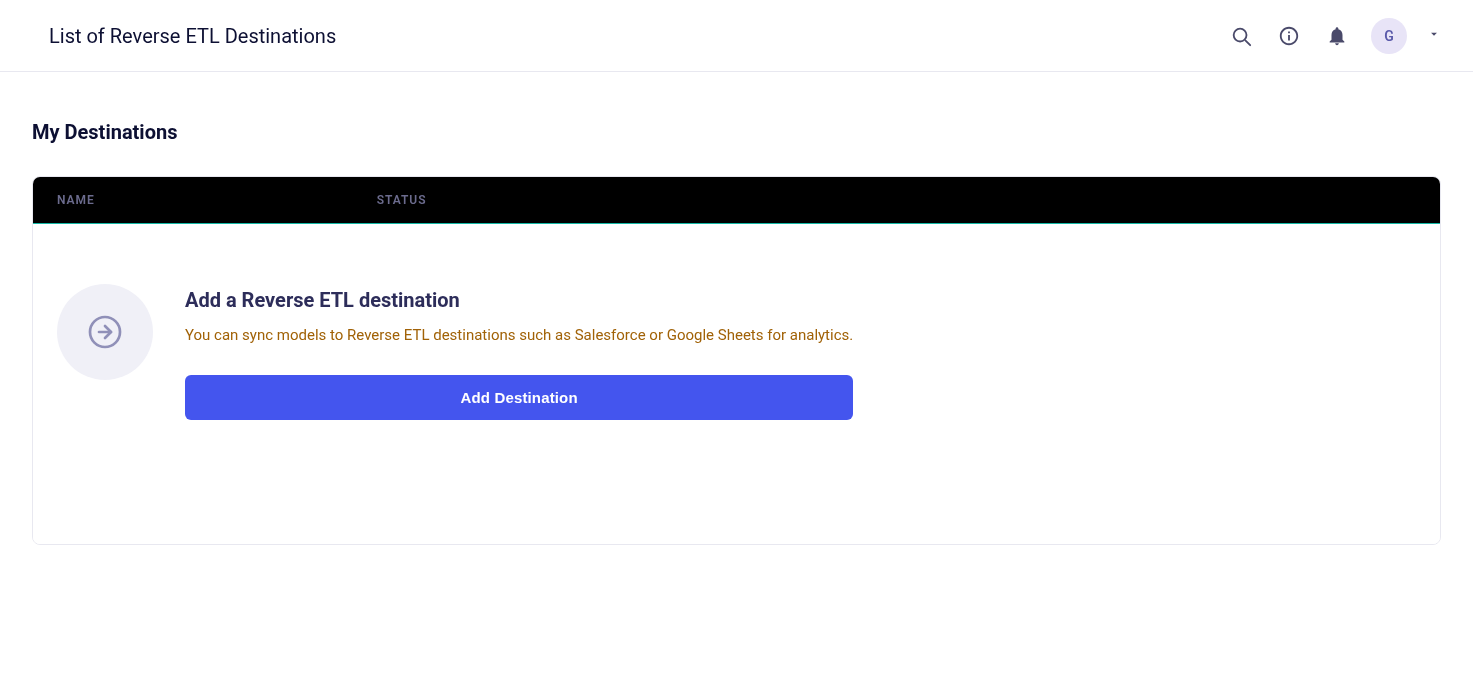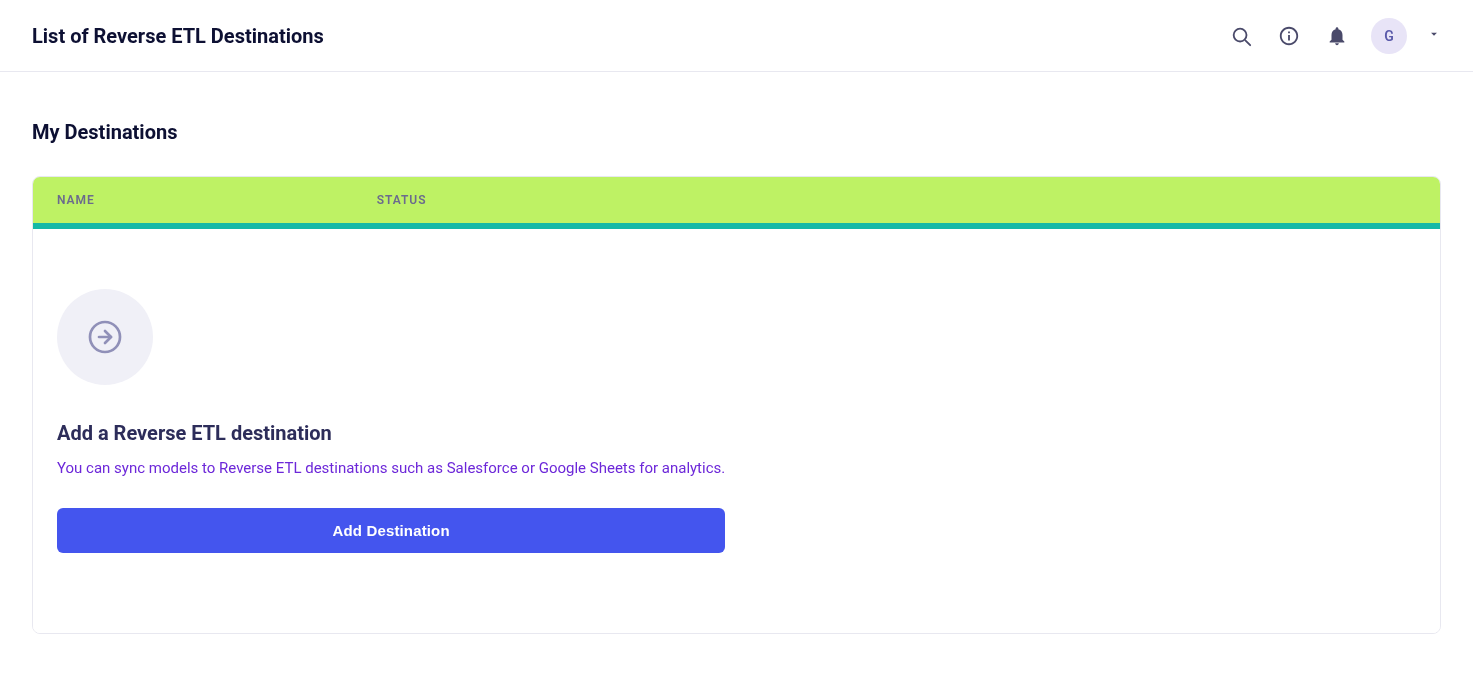--- a/index.html
+++ b/index.html
@@ -22,22 +22,23 @@
       align-items: center;
       justify-content: space-between;
       padding: 0 32px;
       height: 72px;
       border-bottom: 1px solid #e8e8f0;
       background: #fff;
     }
 
     .header-title {
       font-size: 20px;
-      font-weight: 700;
+      font-weight: 400;
       color: #0d1033;
+      margin-left: 17px;
     }
 
     .header-actions {
       display: flex;
       align-items: center;
       gap: 20px;
     }
 
     .header-icon {
       width: 28px;
@@ -89,42 +90,41 @@
     
     .table-container {
       border: 1px solid #e8e8f0;
       border-radius: 8px;
       overflow: hidden;
     }
 
     .table-header {
       display: grid;
       grid-template-columns: 2fr 1.5fr 1.5fr 2fr 1.5fr;
-      background: #bef264;
-      border-bottom: 6px solid #14b8a6;
+      background: #000000;
+      border-bottom: 1px solid #14b8a6;
       padding: 0 24px;
     }
 
     .table-header-cell {
       padding: 16px 0;
       font-size: 12px;
       font-weight: 600;
       color: #6b6b8d;
       letter-spacing: 0.08em;
       text-transform: uppercase;
     }
 
     .table-body {
       background: #fff;
       padding: 60px 24px 80px 24px;
       display: flex;
       align-items: flex-start;
       gap: 32px;
       min-height: 320px;
-      flex-direction: column;
     }
 
     
     .empty-icon-circle {
       width: 96px;
       height: 96px;
       border-radius: 50%;
       background: #f0f0f7;
       display: flex;
       align-items: center;
@@ -146,21 +146,21 @@
     }
 
     .empty-heading {
       font-size: 20px;
       font-weight: 700;
       color: #2d2d5a;
     }
 
     .empty-description {
       font-size: 15px;
-      color: #6d28d9;
+      color: #a16207;
       line-height: 1.5;
       max-width: 720px;
     }
 
     .add-destination-btn {
       display: inline-block;
       margin-top: 16px;
       padding: 14px 28px;
       background: #4455ee;
       color: #fff;

